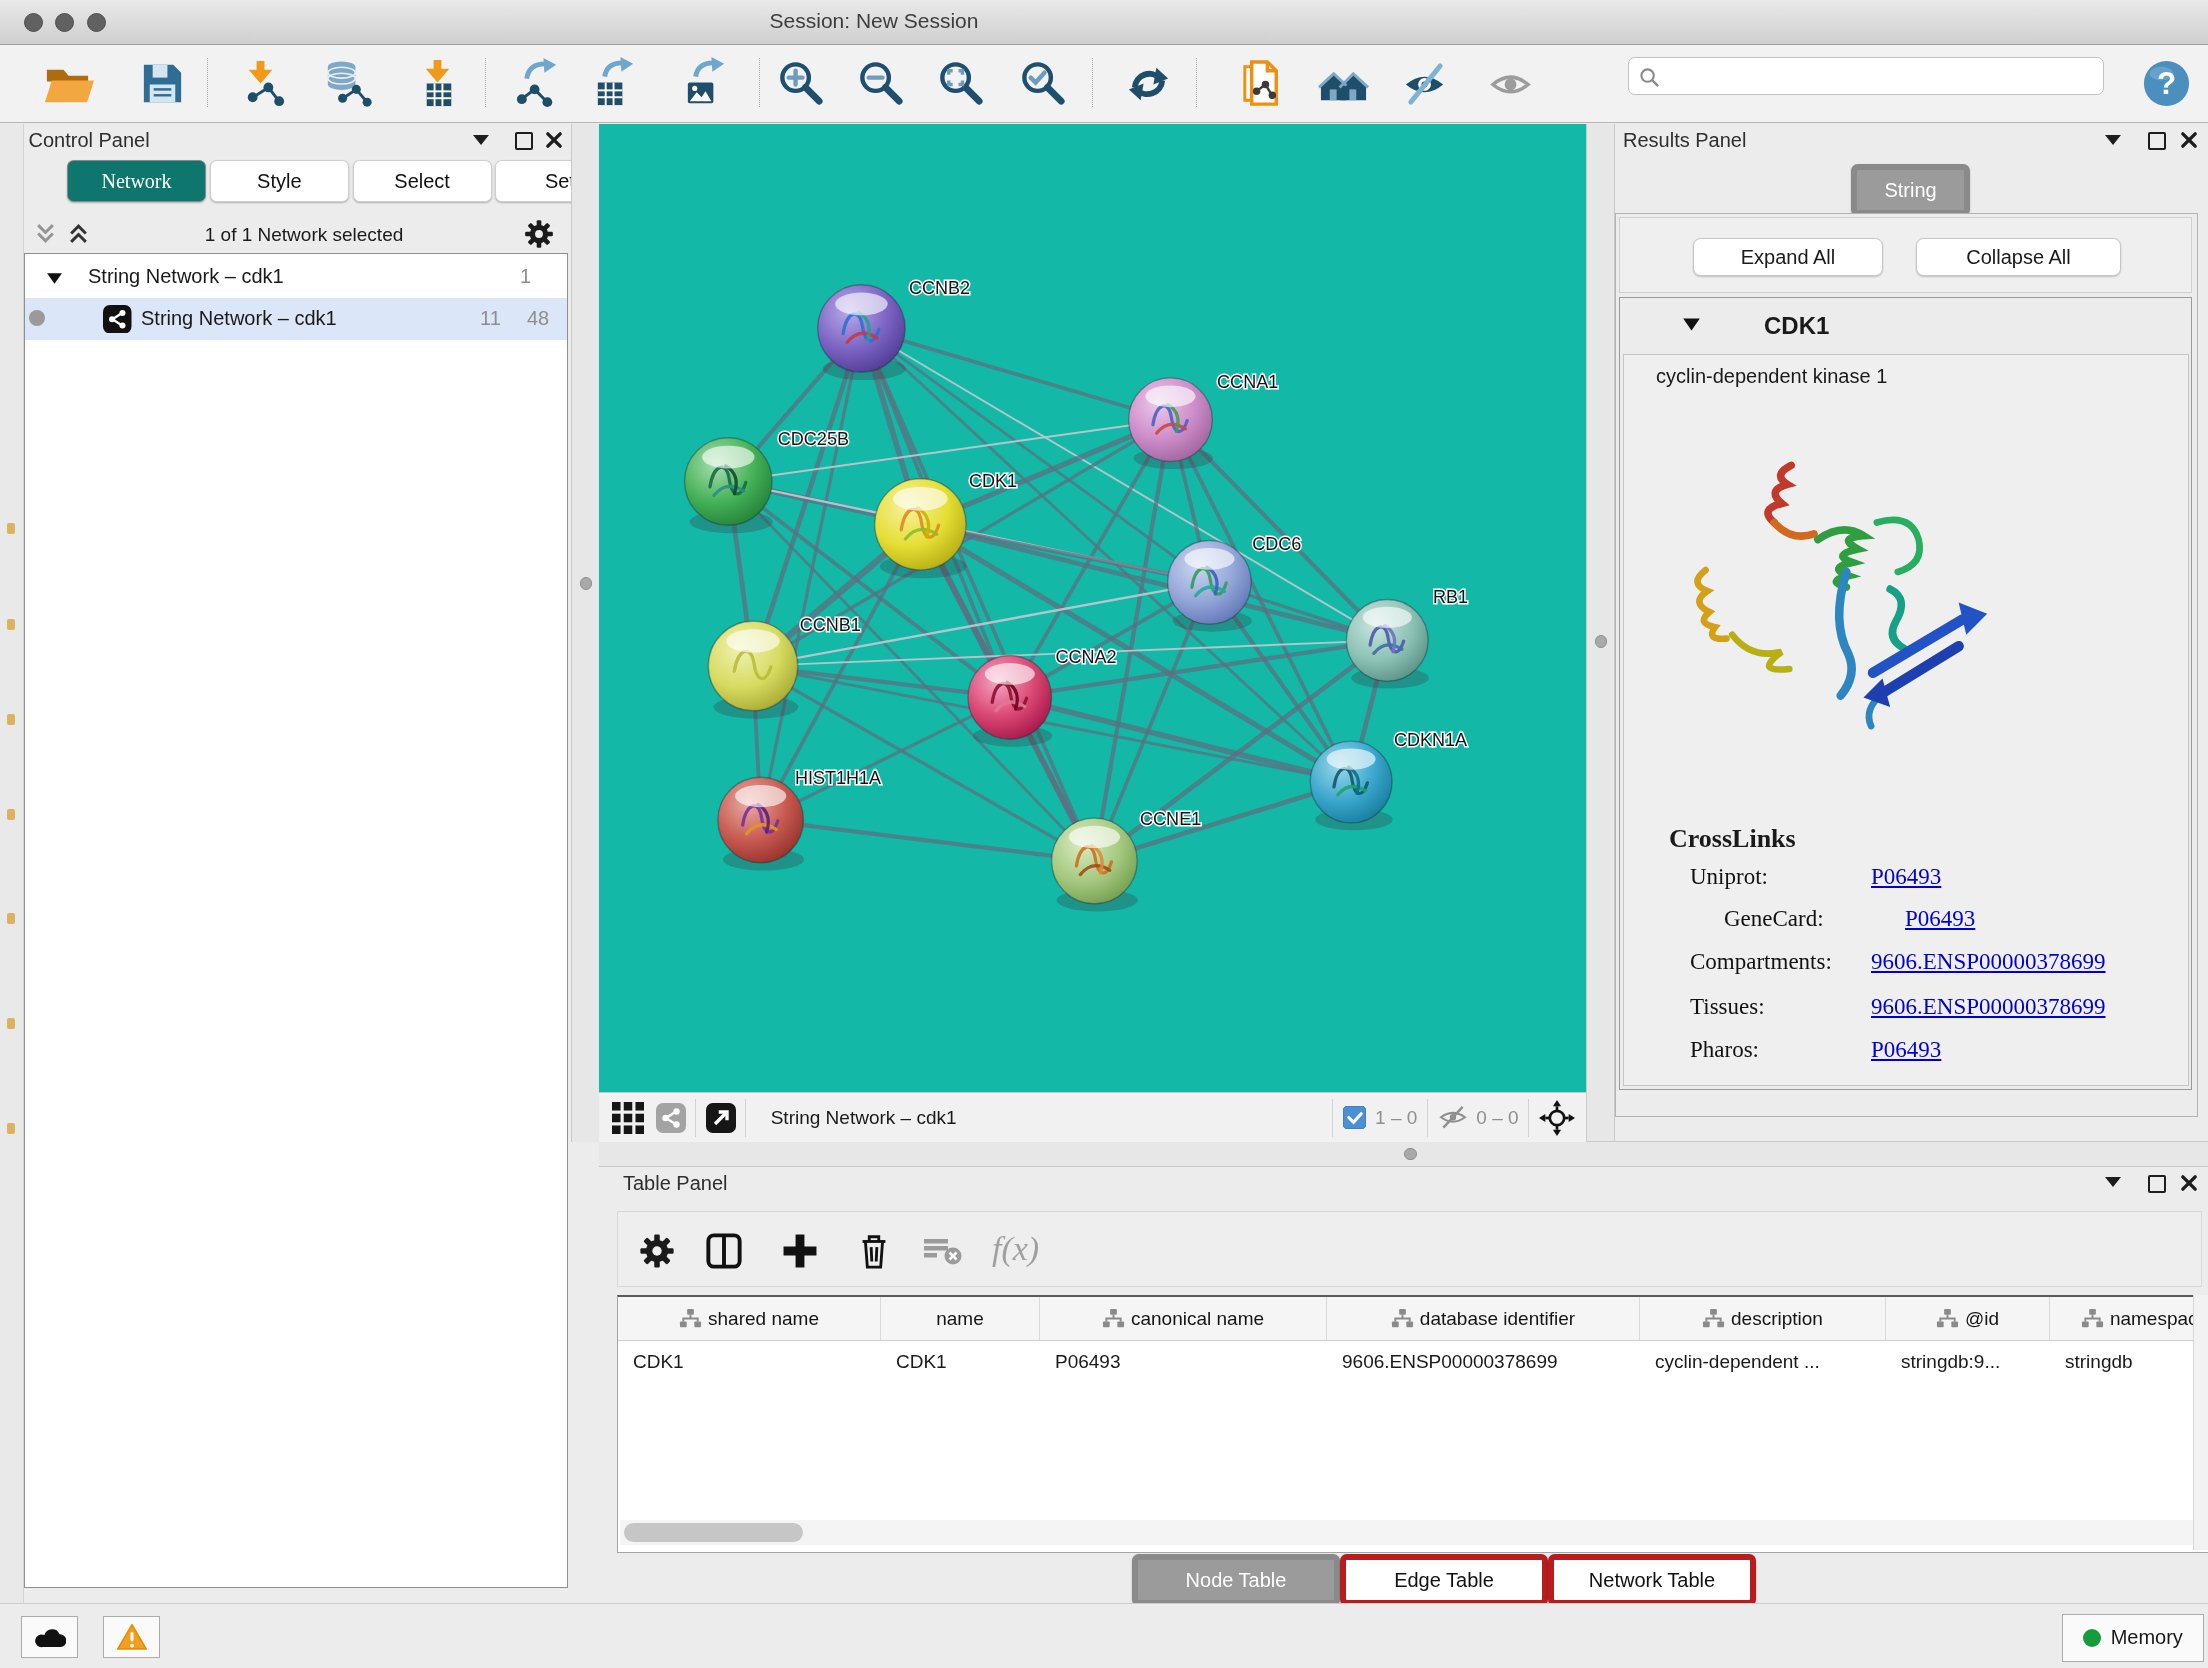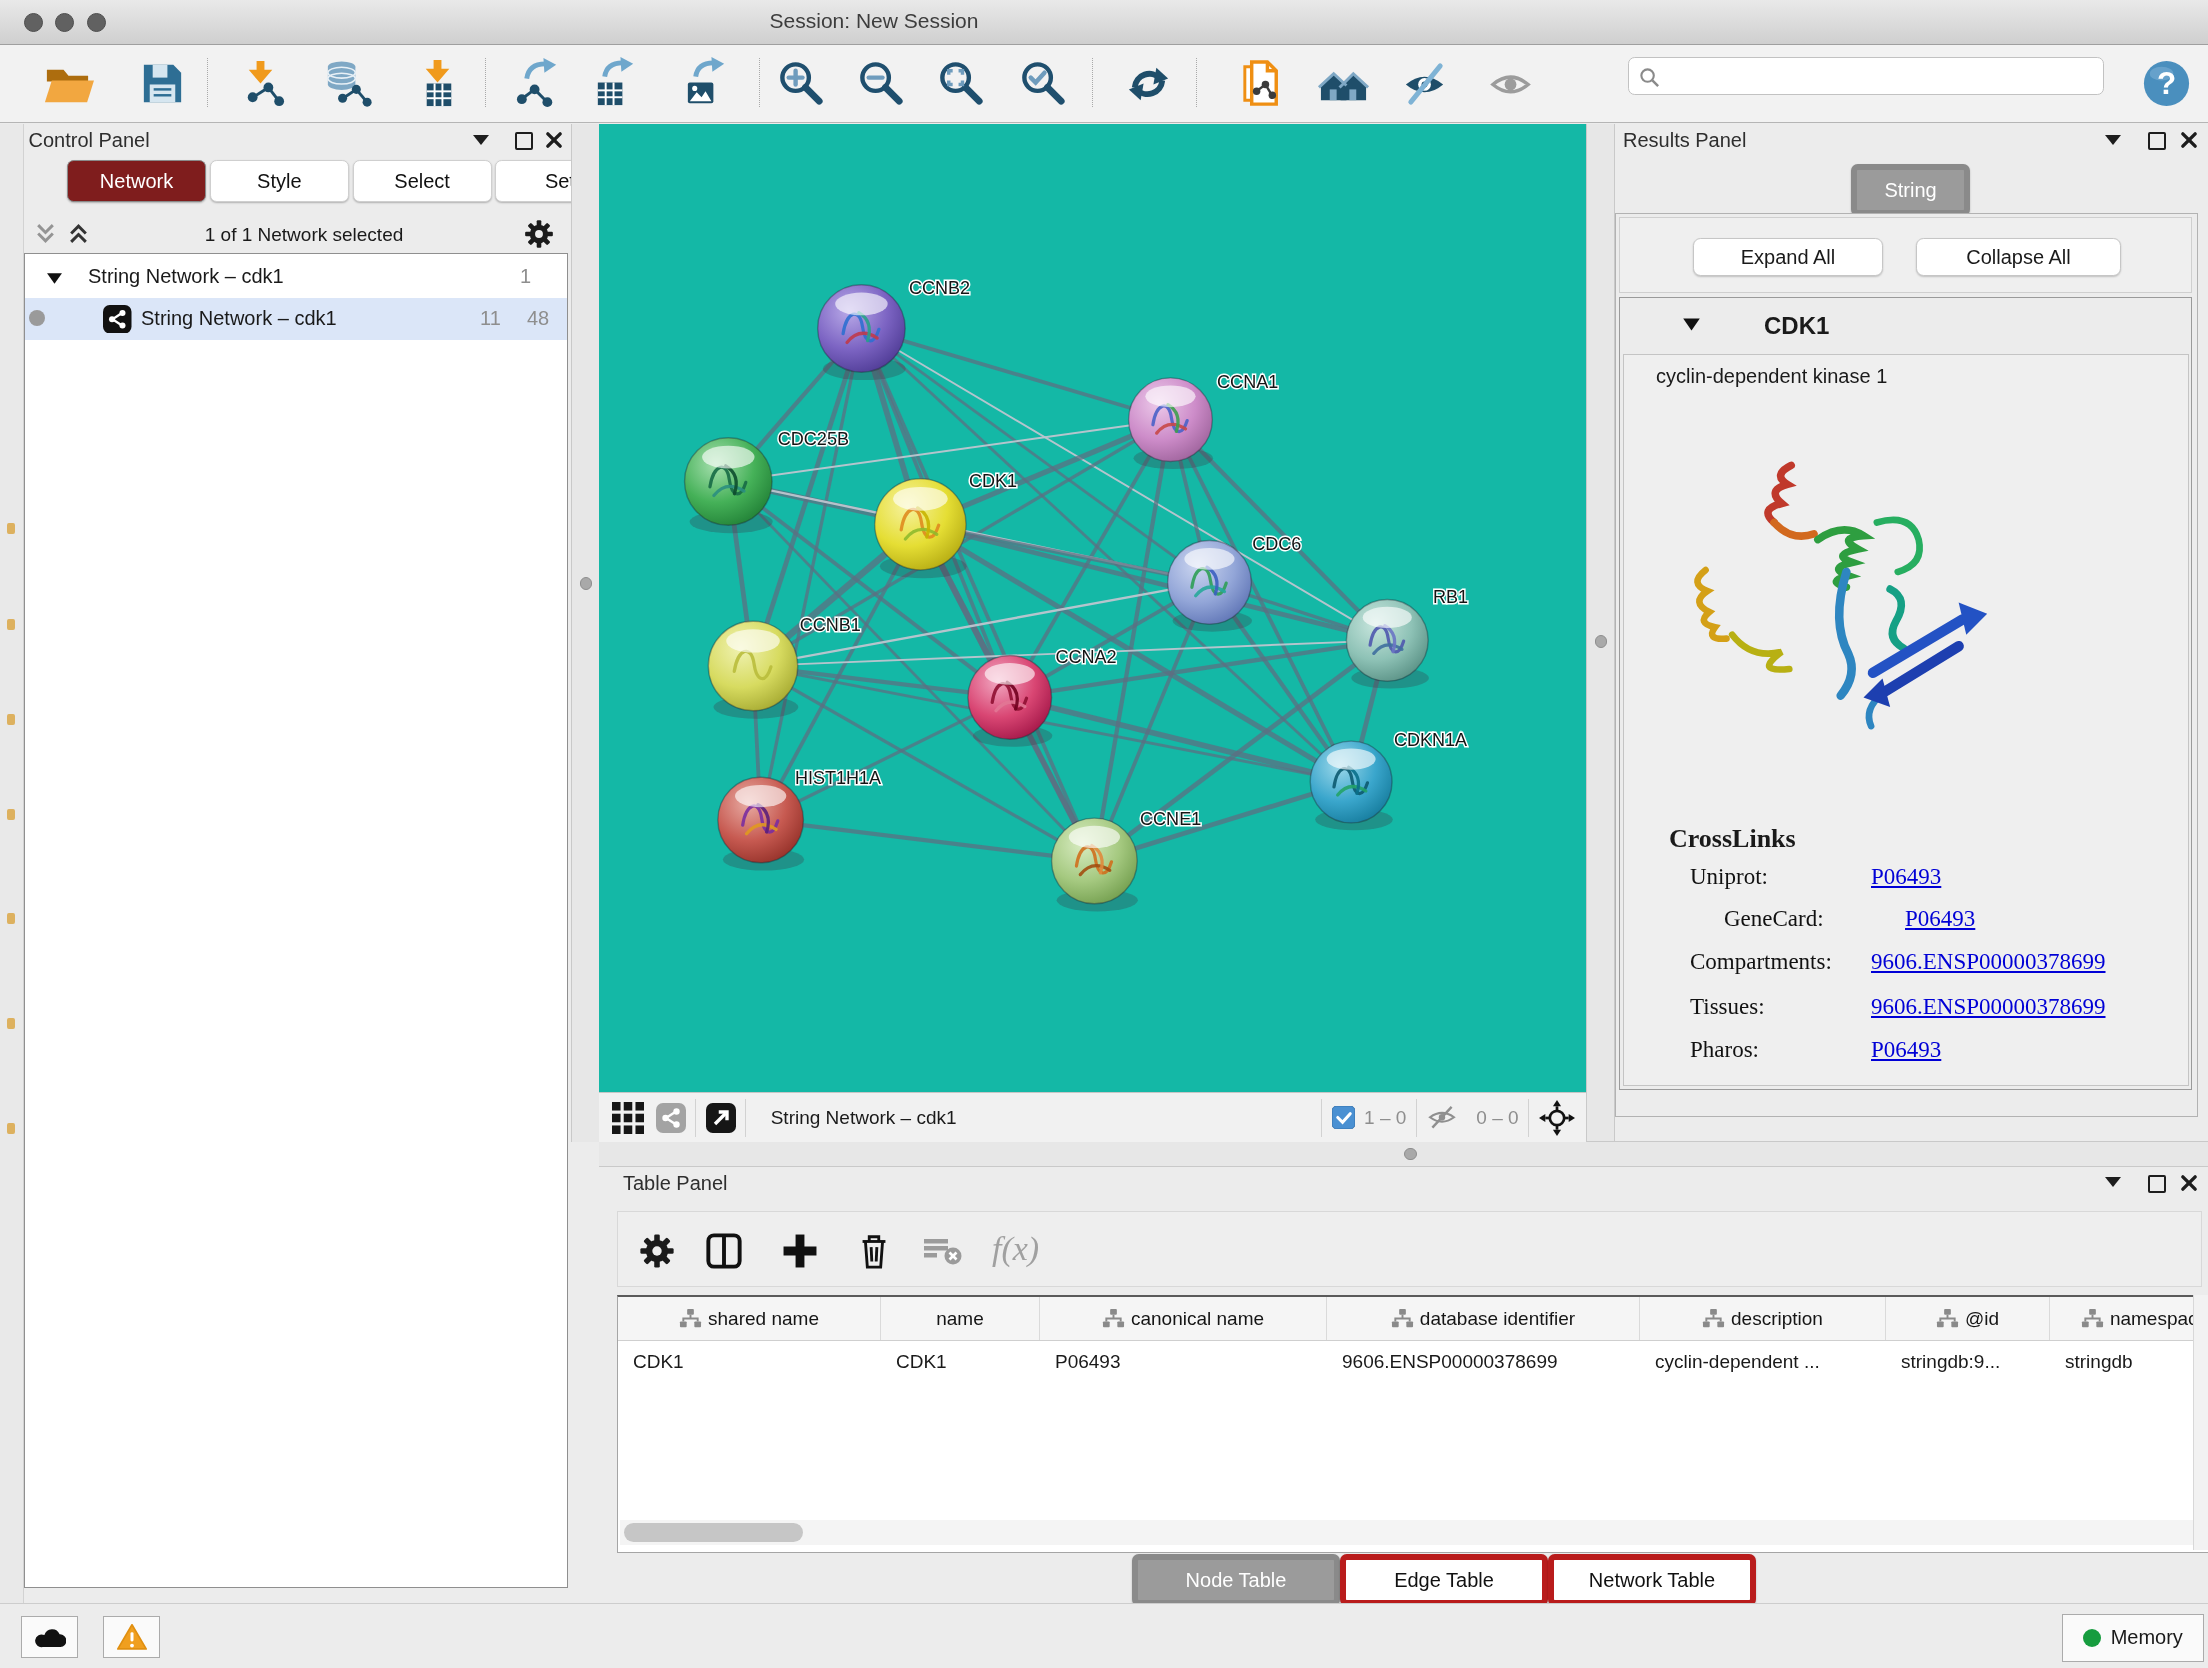--- a/index.html
+++ b/index.html
@@ -23,21 +23,21 @@
   .ptitle{font-size:20px;color:#2e2e2e;}
   .pctrl-tri{width:0;height:0;border-left:8.6px solid transparent;border-right:8.6px solid transparent;border-top:10.5px solid #1d1d1d;}
   .pctrl-sq{width:14.3px;height:14.3px;border:2.4px solid #1d1d1d;border-radius:1.9px;}
   .tabbtn{height:40px;display:flex;align-items:center;justify-content:center;font-size:20px;
           background:#fff;border:6px solid #b91c1c;border-radius:6.7px;box-shadow:0 1px 1.9px rgba(0,0,0,.25);color:#111;}
   .tabbtn.sel{background:#9b9b9b;border-color:#8a8a8a;color:#fff;}
   
   .cp-tabs{left:67px;top:160px;display:flex;gap:3.8px;}
   .cptab{min-width:99px;padding:0 19px;height:40px;display:flex;align-items:center;justify-content:center;
          font-size:20px;background:#fff;border:1px solid #cfcfcf;border-radius:6.7px;box-shadow:0 1px 1.9px rgba(0,0,0,.25);}
-  .cptab.sel{background:#7f1d1d;border-color:#8a8a8a;color:#fff;}
+  .cptab.sel{background:#0f766e;border-color:#8a8a8a;color:#fff;font-family:Liberation Serif, serif;}
   .netlist{left:24px;top:253px;width:542px;height:1333px;background:#fff;border:1.4px solid #8f8f8f;}
   .netrow1{left:0;top:5.7px;width:100%;height:38px;}
   .netrow2{left:0;top:44px;width:100%;height:42px;background:#dbe6f8;}
   .graytxt{color:#8e8e8e;}
   
   .vsplit{top:124px;width:27px;height:1018px;background:#e7e7e7;border-left:1px solid #c9c9c9;border-right:1px solid #c9c9c9;}
   .hsplit{left:599px;top:1141px;width:1609px;height:24px;background:#e7e7e7;border-top:1px solid #c9c9c9;border-bottom:1px solid #c9c9c9;}
   .handle-dot{width:10.5px;height:10.5px;border-radius:50%;background:#a9a9a9;border:1px solid #8e8e8e;}
   
   .netview{left:599px;top:124px;width:987px;height:968px;background:#14b8a6;}
@@ -634,21 +634,21 @@
         <rect width="24" height="24" rx="5" fill="#4a90d2" stroke="#3572ae"></rect>
         <path d="M6 12 l5 5 8-9" stroke="#fff" stroke-width="3.2" fill="none" stroke-linecap="round"></path>
       </svg>
     <span class="graytxt" style="margin-left:9.5px">1 – 0</span>
     <div class="nsdiv"></div>
     <svg style="width:32px;height:28.5px" viewBox="0 0 40 34">
         <path d="M5 17 Q20 6 35 17 Q20 28 5 17z" fill="none" stroke="#8f8f8f" stroke-width="2.6"></path>
         <circle cx="20" cy="17" r="4" fill="#8f8f8f"></circle>
         <line x1="8" y1="30" x2="32" y2="4" stroke="#8f8f8f" stroke-width="3"></line>
       </svg>
-    <span class="graytxt" style="margin-left:18px">0 – 0</span>
+    <span class="graytxt" style="margin-left:7px">0 – 0</span>
     <div class="nsdiv"></div>
     <svg style="width:36px;height:36px;margin-right:11.4px" viewBox="0 0 40 40">
         <g stroke="#111" stroke-width="3" fill="none">
           <circle cx="20" cy="20" r="8"></circle>
           <line x1="20" y1="7" x2="20" y2="12"></line>
           <line x1="20" y1="28" x2="20" y2="33"></line>
           <line x1="7" y1="20" x2="12" y2="20"></line>
           <line x1="28" y1="20" x2="33" y2="20"></line>
         </g>
         <g fill="#111">

